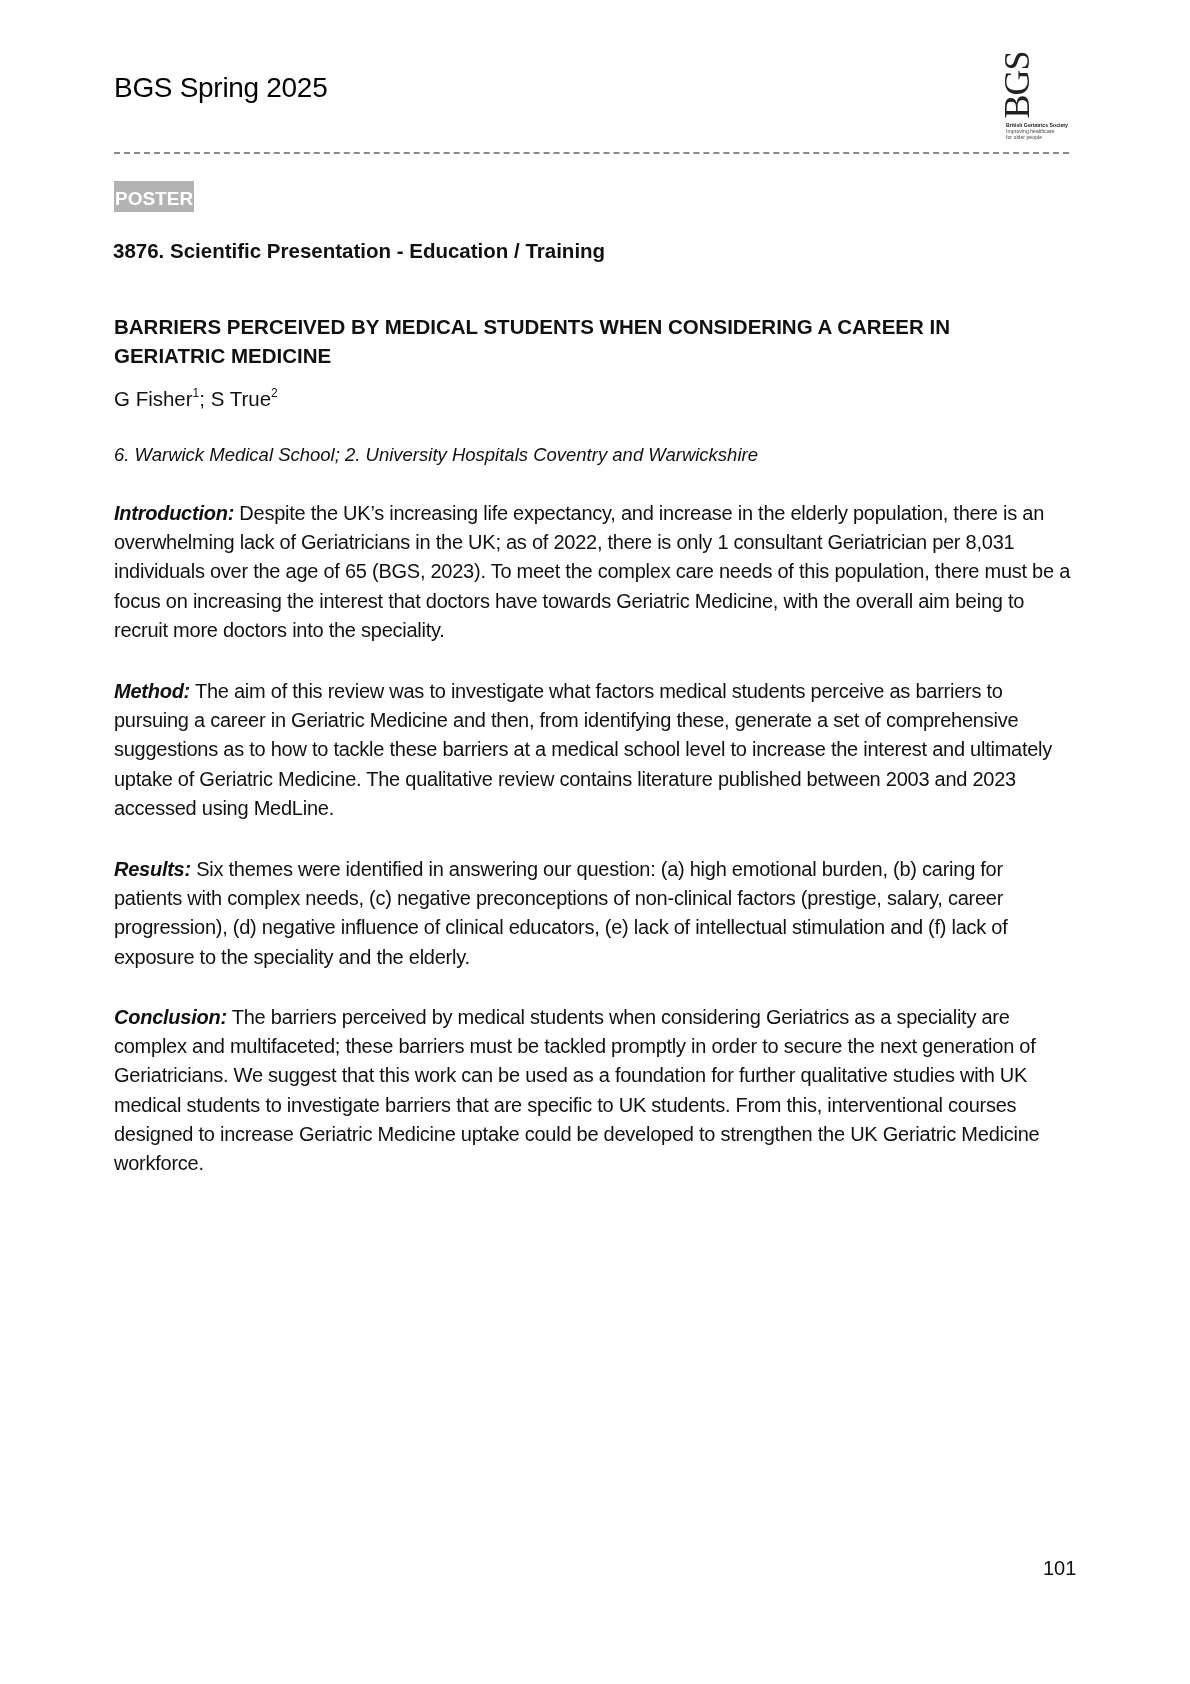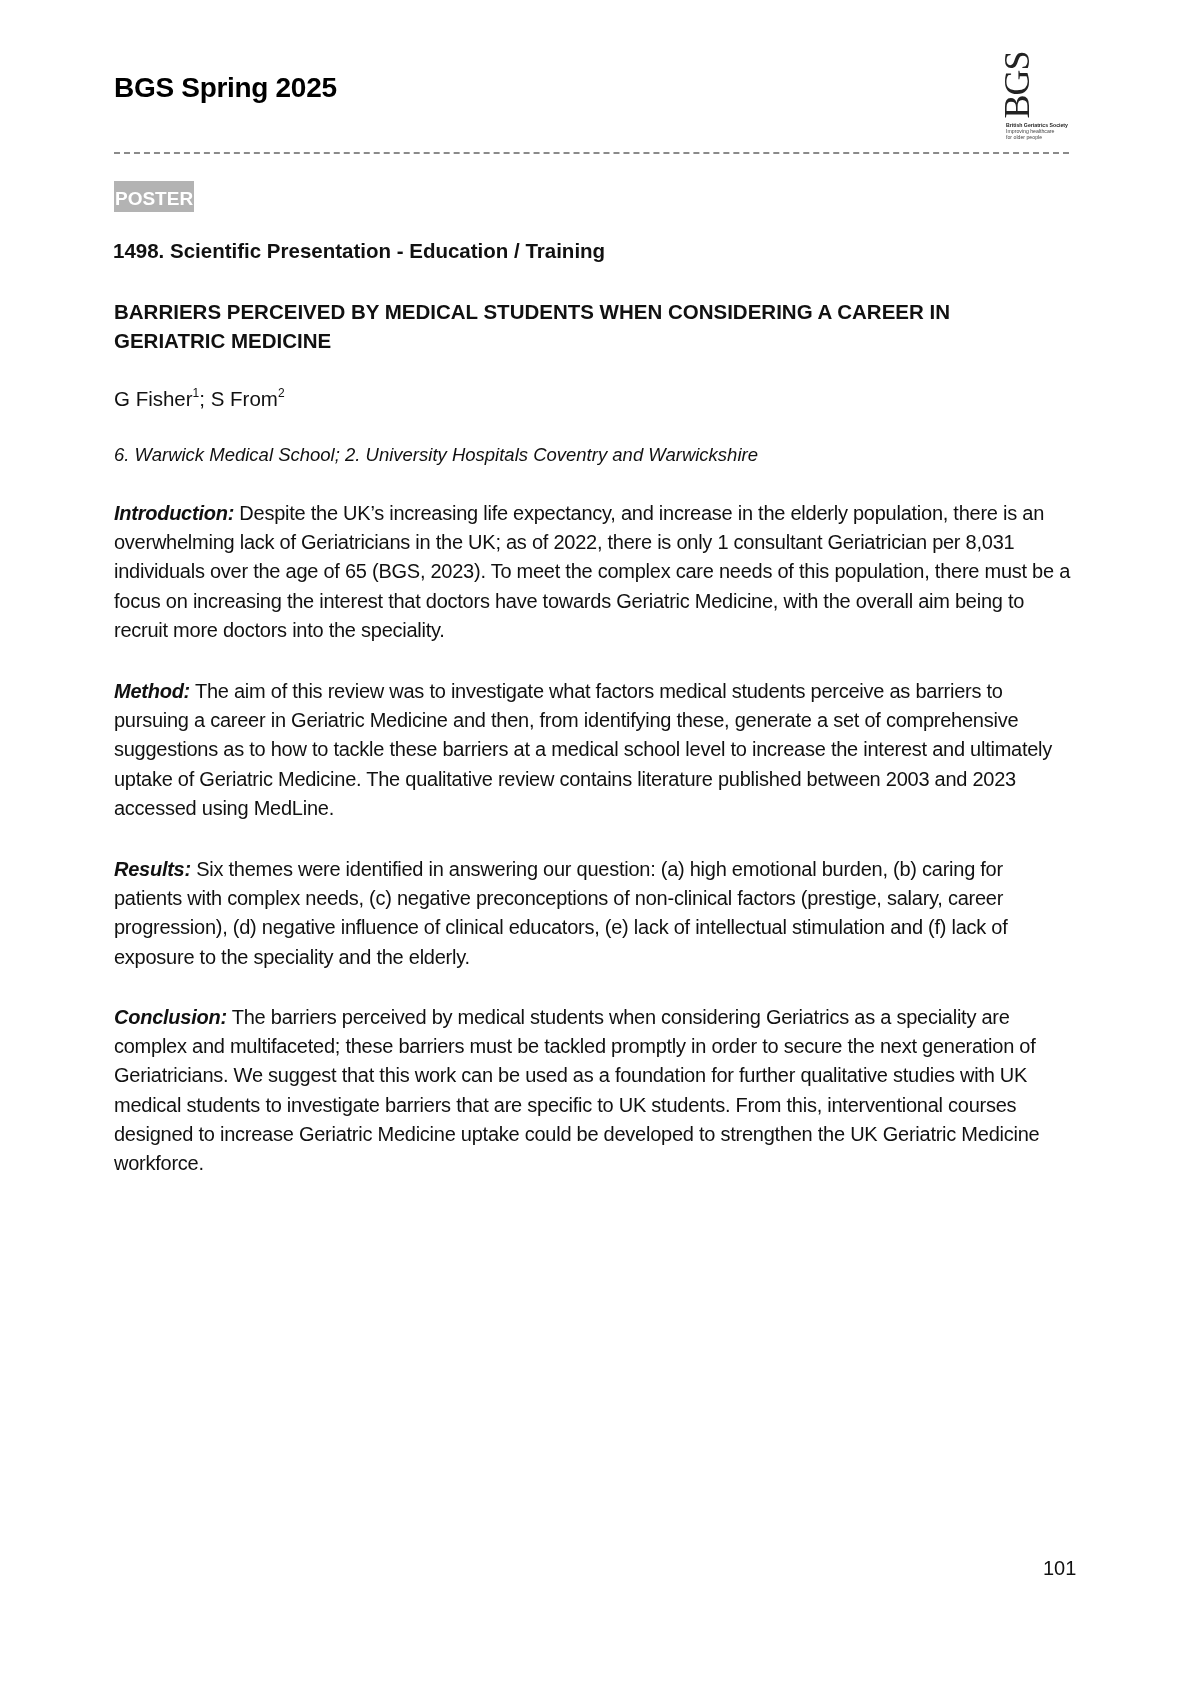--- a/index.html
+++ b/index.html
@@ -2,21 +2,21 @@
 <html><head>
   <meta charset="utf-8">
   <style>
     html, body { margin: 0; padding: 0; background: #ffffff; }
     body {
       width: 1190px; height: 1684px; position: relative; overflow: hidden;
       font-family: "Liberation Sans", sans-serif; color: #111111;
     }
     .header-title {
       position: absolute; left: 114px; top: 72px;
-      font-size: 28px; font-weight: bold; letter-spacing: -0.3px; color: #000;
+      font-size: 28px; font-weight: normal; letter-spacing: -0.3px; color: #000;
     }
     .logo {
       position: absolute; left: 1000px; top: 52px; width: 110px; height: 90px;
     }
     .logo-mark {
       position: absolute; left: 0px; top: 0px; width: 34px; height: 66px;
     }
     .logo-mark span {
       position: absolute; left: 50%; top: 50%;
       transform: translate(-50%, -50%) rotate(-90deg);
@@ -35,21 +35,21 @@
     .poster-badge {
       position: absolute; left: 114px; top: 181px;
       background: #b3b3b3; color: #ffffff; font-weight: bold; font-size: 19px;
       padding: 6px 1px 1px 1px; line-height: 24px;
     }
     .session {
       position: absolute; left: 113px; top: 239px;
       font-size: 20.5px; font-weight: bold; color: #111;
     }
     .abstract-title {
-      position: absolute; left: 114px; top: 297px; width: 950px;
+      position: absolute; left: 114px; top: 312px; width: 950px;
       font-size: 20.5px; font-weight: bold; line-height: 29px; color: #111;
     }
     .authors {
       position: absolute; left: 114px; top: 386px;
       font-size: 20.5px; color: #111;
     }
     .authors sup { font-size: 12px; vertical-align: 9px; }
     .affiliations {
       position: absolute; left: 114px; top: 444px;
       font-size: 18.5px; font-style: italic; color: #111;
@@ -80,26 +80,26 @@
     <div class="strong">British Geriatrics Society</div>
     <div>Improving healthcare</div>
     <div>for older people</div>
   </div>
 </div>
 
 <div class="divider"></div>
 
 <div class="poster-badge">POSTER</div>
 
-<div class="session">1498. Scientific Presentation - Education / Training</div>
+<div class="session">3876. Scientific Presentation - Education / Training</div>
 
 <div class="abstract-title">BARRIERS PERCEIVED BY MEDICAL STUDENTS WHEN CONSIDERING A CAREER IN GERIATRIC MEDICINE</div>
 
 <div class="authors">
-  <span>G Fisher</span><sup>1</sup><span>; </span><span>S From</span><sup>2</sup>
+  <span>G Fisher</span><sup>1</sup><span>; </span><span>S True</span><sup>2</sup>
 </div>
 
 <div class="affiliations">6. Warwick Medical School; 2. University Hospitals Coventry and Warwickshire</div>
 
 <div class="para p-intro">
   <span class="label">Introduction:</span><span> Despite the UK’s increasing life expectancy, and increase in the elderly population, there is an overwhelming lack of Geriatricians in the UK; as of 2022, there is only 1 consultant Geriatrician per 8,031 individuals over the age of 65 (BGS, 2023). To meet the complex care needs of this population, there must be a focus on increasing the interest that doctors have towards Geriatric Medicine, with the overall aim being to recruit more doctors into the speciality.</span>
 </div>
 
 <div class="para p-method">
   <span class="label">Method:</span><span> The aim of this review was to investigate what factors medical students perceive as barriers to pursuing a career in Geriatric Medicine and then, from identifying these, generate a set of comprehensive suggestions as to how to tackle these barriers at a medical school level to increase the interest and ultimately uptake of Geriatric Medicine. The qualitative review contains literature published between 2003 and 2023 accessed using MedLine.</span>

